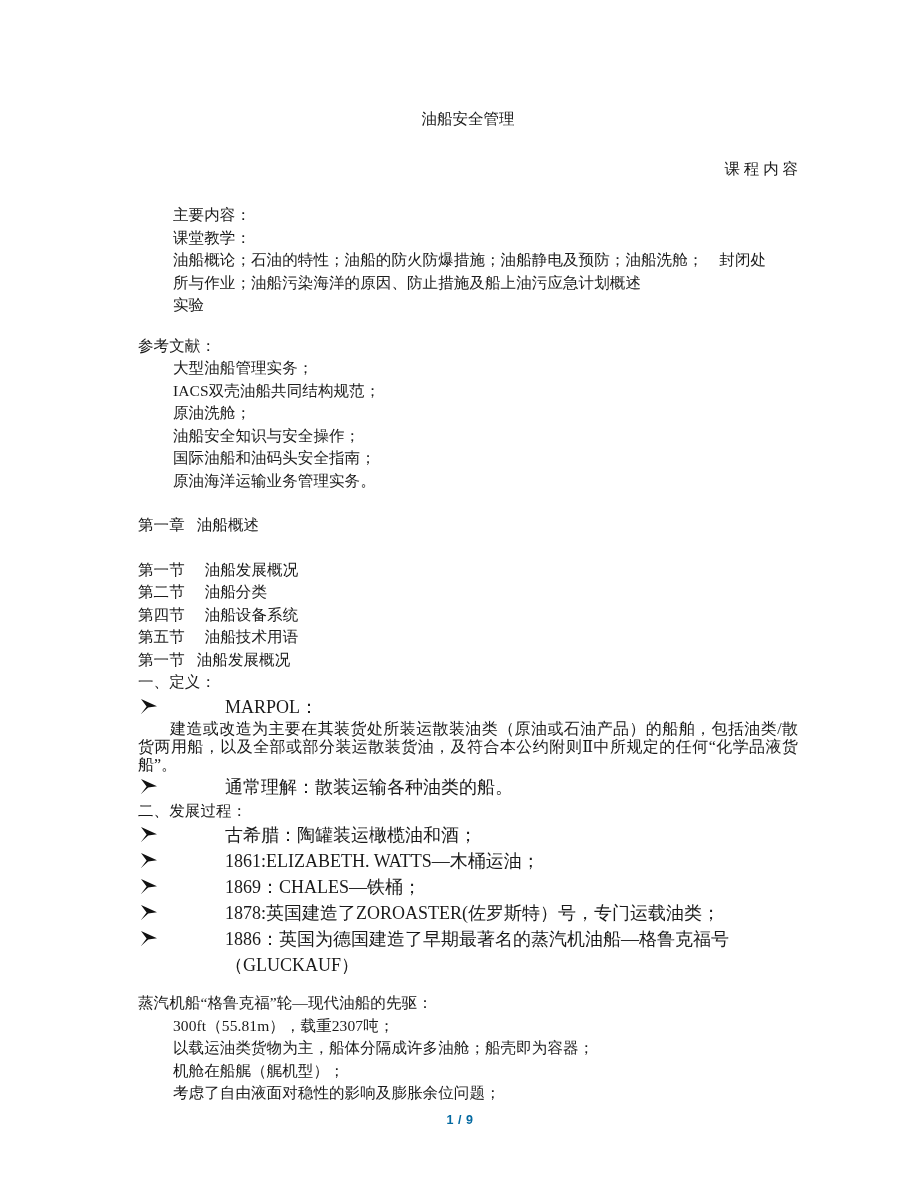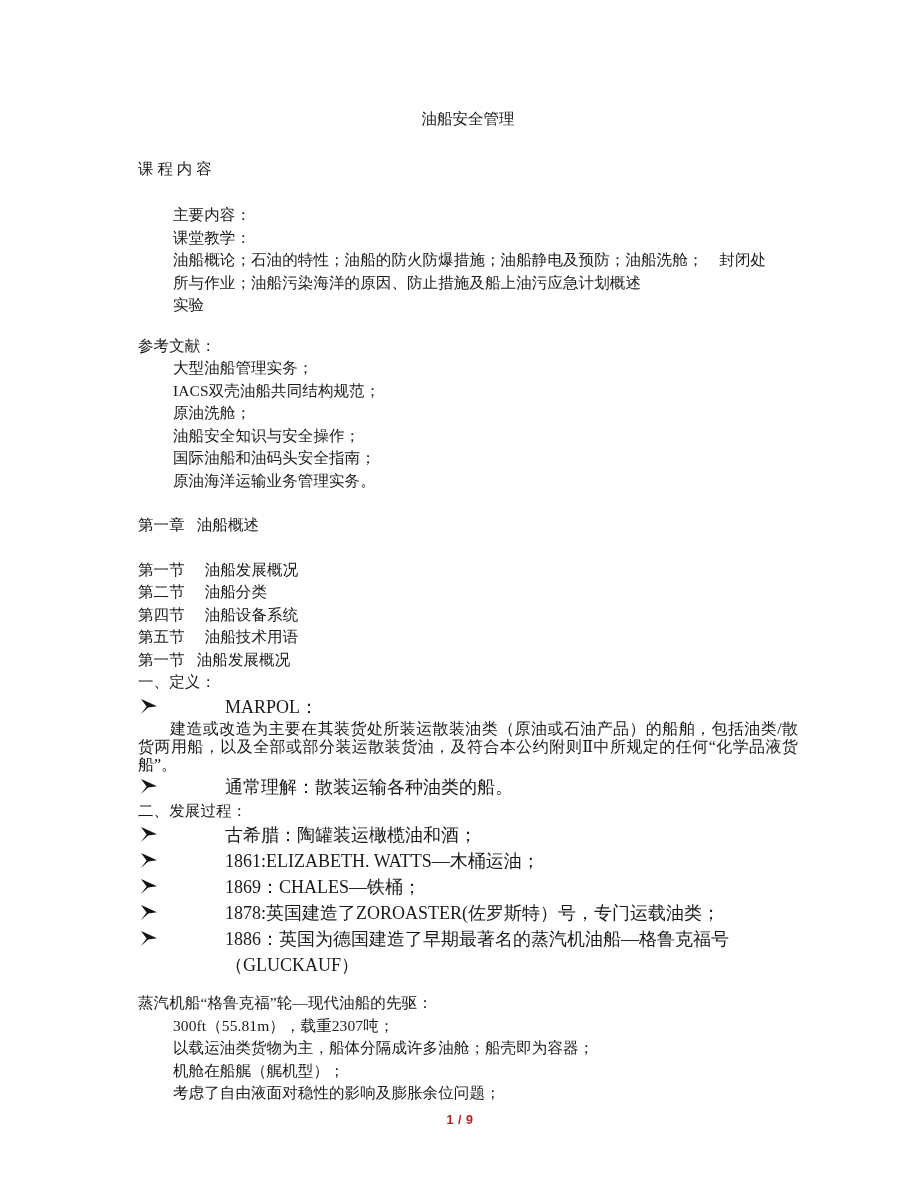--- a/index.html
+++ b/index.html
@@ -41,21 +41,21 @@
     padding-left: 35px;
   }
 
   .title {
     text-align: center;
     font-size: 15.5px;
     line-height: 22px;
     margin-top: 108px;
   }
   .subtitle {
-    text-align: left;
+    text-align: right;
     font-size: 15.5px;
     line-height: 22px;
     margin-top: 28px;
     font-family: Liberation Serif, serif;
   }
   .gap-18 { height: 18px; }
   .gap-22 { height: 22px; }
   .gap-24 { height: 24px; }
   .gap-14 { height: 14px; }
 
@@ -97,21 +97,21 @@
   .footer {
     position: absolute;
     left: 0;
     top: 1113px;
     width: 920px;
     text-align: center;
     font-family: "Liberation Sans", sans-serif;
     font-size: 12.5px;
     font-weight: bold;
     letter-spacing: 0.5px;
-    color: #b91c1c;
+    color: #0369a1;
   }
 </style>
 </head>
 <body>
 
 <div class="page">
   <div class="content">
 
     <div class="title">油船安全管理</div>
     <div class="subtitle">课  程  内  容</div>

